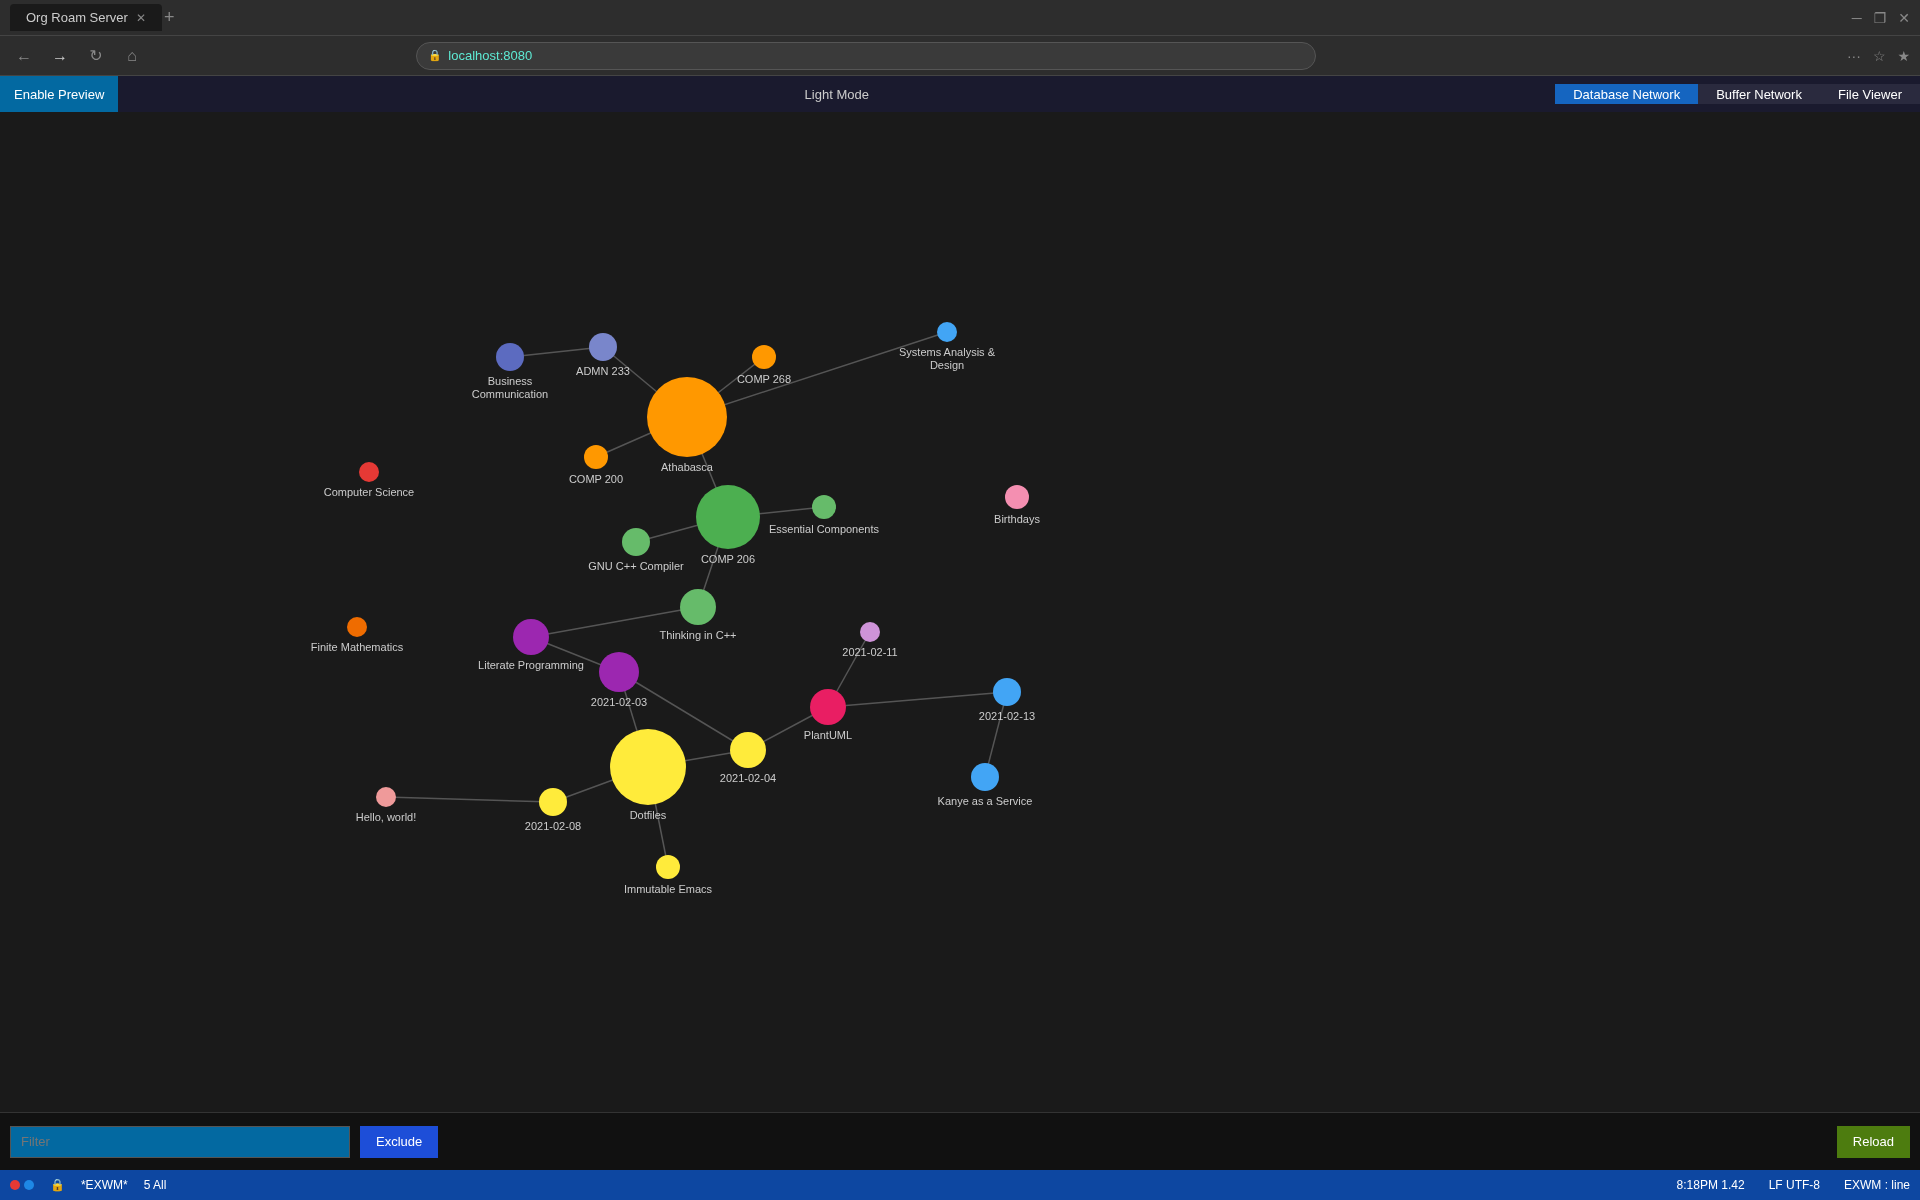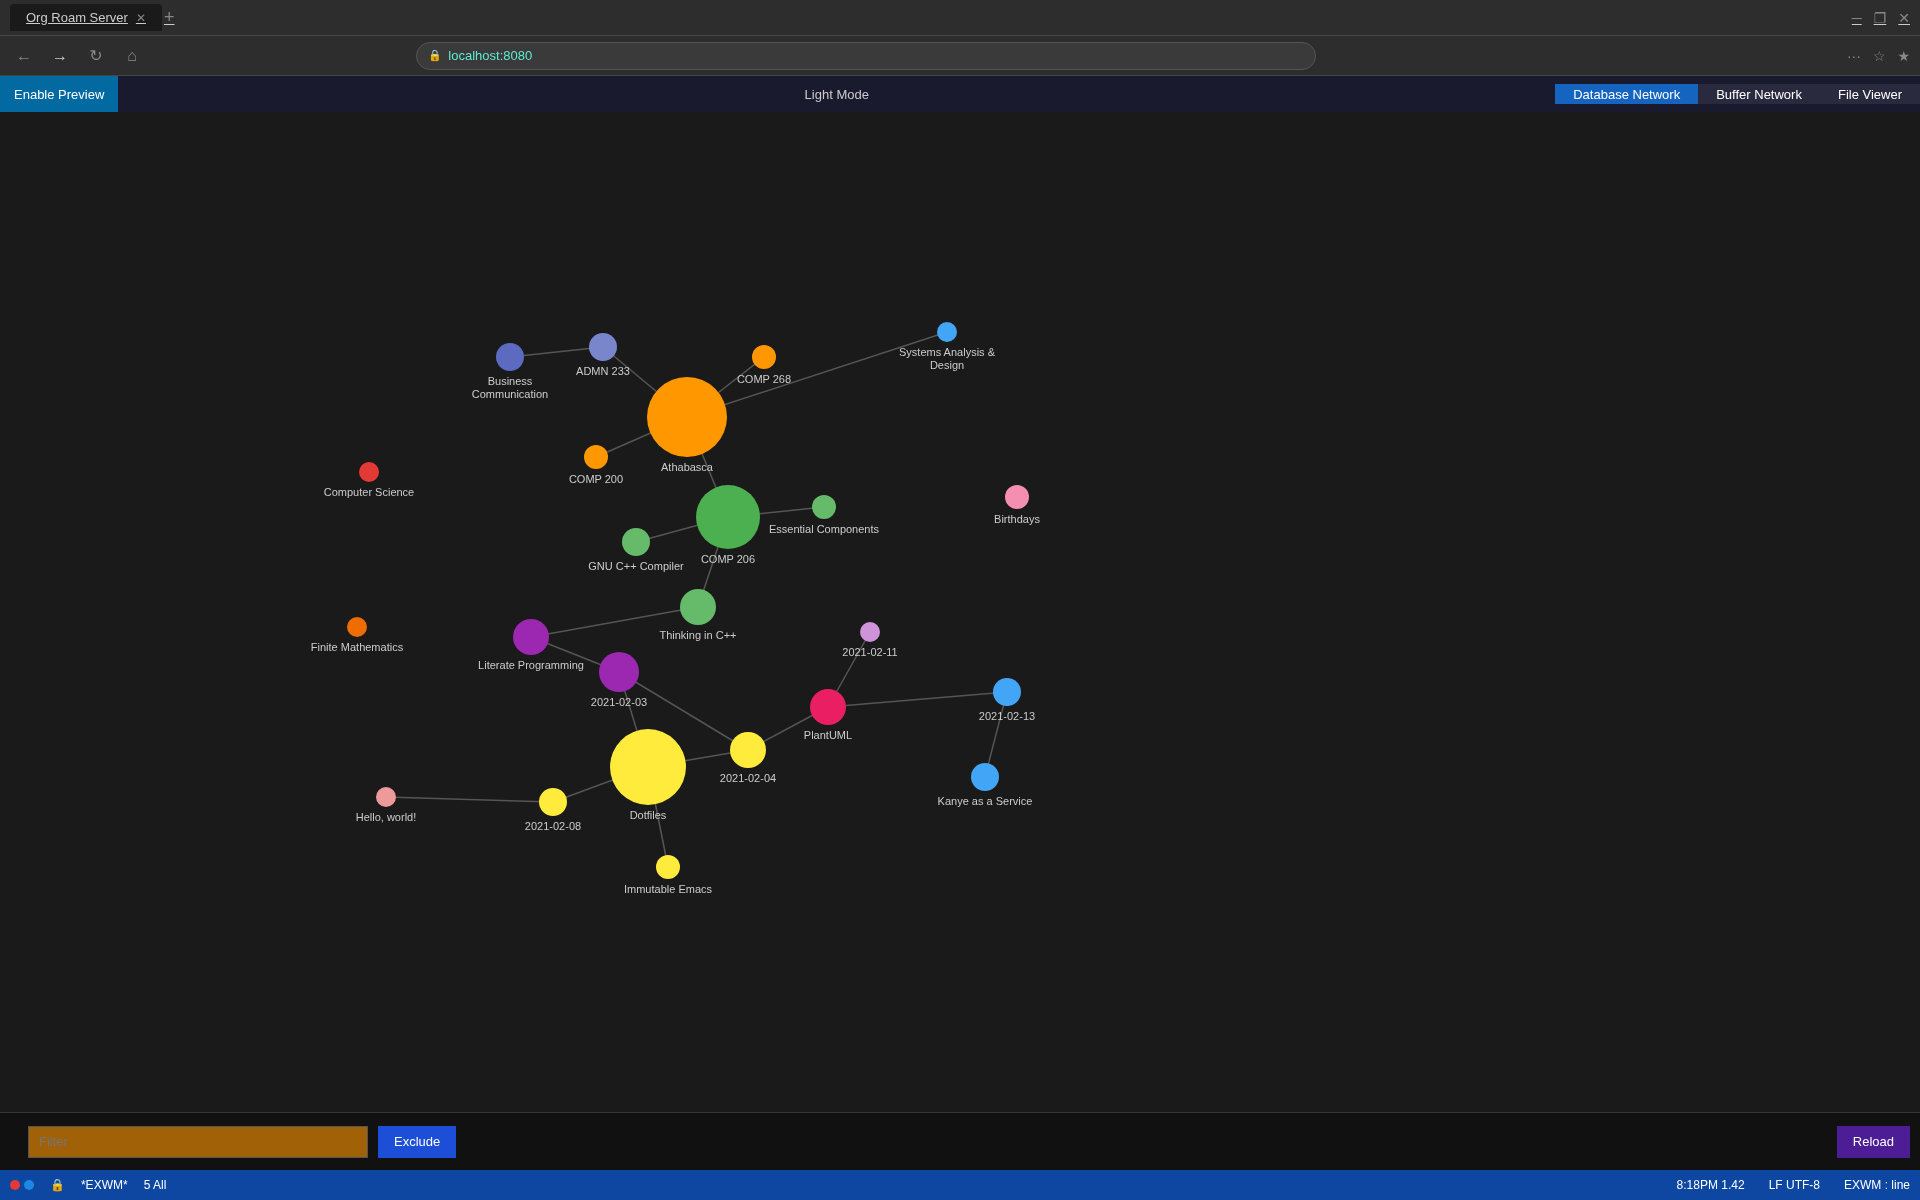--- a/index.html
+++ b/index.html
@@ -7,21 +7,20 @@
 
     
     .browser-titlebar {
       background: #2d2d2d;
       height: 36px;
       display: flex;
       align-items: center;
       padding: 0 10px;
       gap: 2px;
       border-bottom: 1px solid #444;
-      text-decoration: underline;
     }
     .tab {
       background: #1a1a1a;
       color: #ccc;
       padding: 6px 16px;
       border-radius: 4px 4px 0 0;
       font-size: 13px;
       display: flex;
       align-items: center;
       gap: 8px;
@@ -117,40 +116,39 @@
       display: flex;
       align-items: center;
       padding: 0 10px;
       gap: 10px;
       border-top: 1px solid #333;
       position: absolute;
       bottom: 30px;
       width: 100%;
     }
     .filter-input {
-      background: #a16207;
+      background: #0369a1;
       border: 1px solid #555;
       color: #ccc;
       padding: 6px 10px;
       font-size: 13px;
       width: 340px;
       height: 32px;
-      margin-left: 18px;
     }
     .exclude-btn {
       background: #1d4ed8;
       color: white;
       border: none;
       padding: 6px 16px;
       font-size: 13px;
       cursor: pointer;
       height: 32px;
     }
     .reload-btn {
-      background: #4c1d95;
+      background: #4d7c0f;
       color: white;
       border: none;
       padding: 6px 16px;
       font-size: 13px;
       cursor: pointer;
       height: 32px;
       margin-left: auto;
     }
 
     

